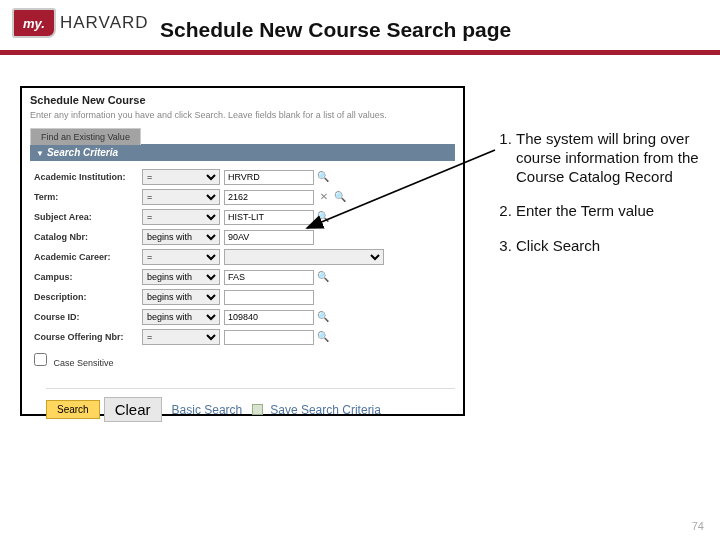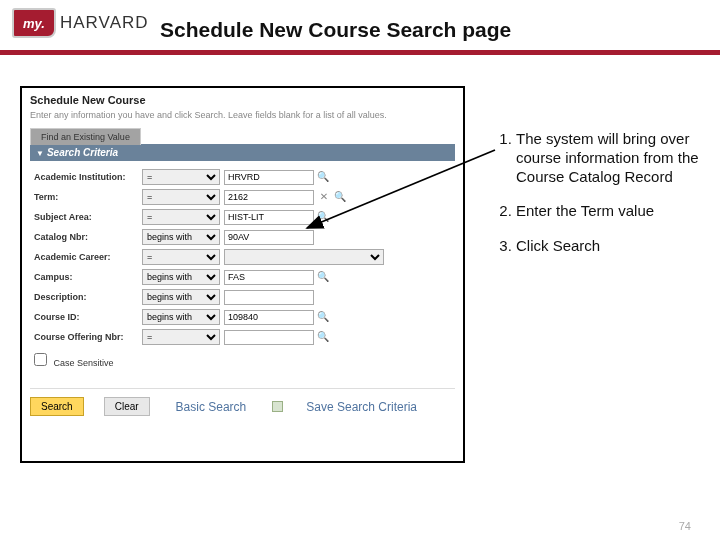--- a/index.html
+++ b/index.html
@@ -3,48 +3,48 @@
 <meta charset="utf-8">
 <style>
   * { box-sizing: border-box; margin: 0; padding: 0; }
   body { width: 720px; height: 540px; font-family: Arial, sans-serif; background: white; position: relative; }
   .logo-area { position: absolute; top: 8px; left: 12px; display: flex; align-items: center; }
   .logo-badge { width: 44px; height: 30px; background: #a51c30; border-radius: 3px 3px 8px 3px; color: white; font-size: 13px; font-style: italic; font-weight: bold; display: flex; align-items: center; justify-content: center; border: 2px solid #ccc; }
   .logo-text { font-size: 17px; letter-spacing: 1px; color: #333; margin-left: 4px; font-weight: 500; }
   .slide-title { position: absolute; top: 18px; left: 160px; font-size: 21px; font-weight: bold; color: #111; }
   .red-bar { position: absolute; top: 50px; left: 0; width: 720px; height: 5px; background: #a51c30; }
 
-  .screenshot { position: absolute; top: 86px; left: 20px; width: 445px; height: 377px; border: 2px solid black; background: white; padding: 6px 8px; font-size: 10px; color: #333; }
+  .screenshot { position: absolute; top: 86px; left: 20px; width: 445px; height: 330px; border: 2px solid black; background: white; padding: 6px 8px; font-size: 10px; color: #333; }
   .ss-header { font-weight: bold; font-size: 11px; color: #222; }
   .ss-instr { font-size: 9px; color: #888; margin: 4px 0 8px; }
   .tab { display: inline-block; background: #a3a3a3; border: 1px solid #ccc; border-bottom: none; padding: 3px 10px; font-size: 9px; margin-bottom: 0; }
   .criteria-hdr { background: #6a829a; color: white; font-size: 10px; padding: 3px 6px; font-weight: bold; margin-top: -1px; font-style: italic; }
   .criteria-hdr .tri { font-size: 8px; margin-right: 3px; }
   .form-rows { padding: 6px 4px 4px; }
   .frow { display: flex; align-items: center; height: 20px; font-size: 9px; }
   .frow .lbl { width: 108px; font-weight: bold; color: #333; }
   .frow select { font-size: 9px; height: 16px; border: 1px solid #aaa; }
   .op { width: 78px; margin-right: 4px; }
   .frow input[type=text] { font-size: 9px; height: 15px; border: 1px solid #aaa; padding: 0 3px; width: 90px; }
   .lookup, .clearx { display: inline-block; width: 14px; height: 14px; font-size: 10px; color: #888; text-align: center; line-height: 14px; margin-left: 3px; cursor: pointer; }
   .cs-row { margin-top: 6px; font-size: 9px; }
   .cs-row input { margin-right: 4px; }
-  .btn-row { margin-top: 16px; display: flex; align-items: center; gap: 20px; border-top: 1px solid #ddd; padding-top: 8px; }
+  .btn-row { margin-top: 16px; display: flex; align-items: center; gap: 4px; border-top: 1px solid #ddd; padding-top: 8px; margin-left: 16px; }
   .btn-y { background: #ffd75e; border: 1px solid #c9a227; padding: 3px 10px; font-size: 10px; cursor: pointer; }
-  .btn-g { background: #e8e8e8; border: 1px solid #bbb; padding: 3px 10px; font-size: 10px; cursor: pointer; }
+  .btn-g { background: #e8e8e8; border: 1px solid #bbb; padding: 3px 10px; font-size: 15px; cursor: pointer; }
   .links { font-size: 12px; color: #5074a0; margin-left: 6px; }
   .tiny-ico { display: inline-block; width: 11px; height: 11px; background: #d8e4d0; border: 1px solid #9ab085; margin: 0 3px 0 6px; vertical-align: middle; }
 
   .notes { position: absolute; top: 130px; left: 490px; width: 210px; font-size: 15px; color: #111; }
   .notes ol { padding-left: 26px; }
   .notes li { margin-bottom: 16px; line-height: 1.25; }
 
   .arrow { position: absolute; top: 142px; left: 295px; width: 210px; height: 95px; pointer-events: none; }
 
-  .pagenum { position: absolute; bottom: 8px; right: 29px; font-size: 11px; color: #aaa; }
+  .pagenum { position: absolute; bottom: 8px; right: 16px; font-size: 11px; color: #aaa; }
 </style>
 </head>
 <body>
 
 <div class="logo-area">
   <div class="logo-badge">my.</div>
   <div class="logo-text">HARVARD</div>
 </div>
 <div class="slide-title">Schedule New Course Search page</div>
 <div class="red-bar"></div>

